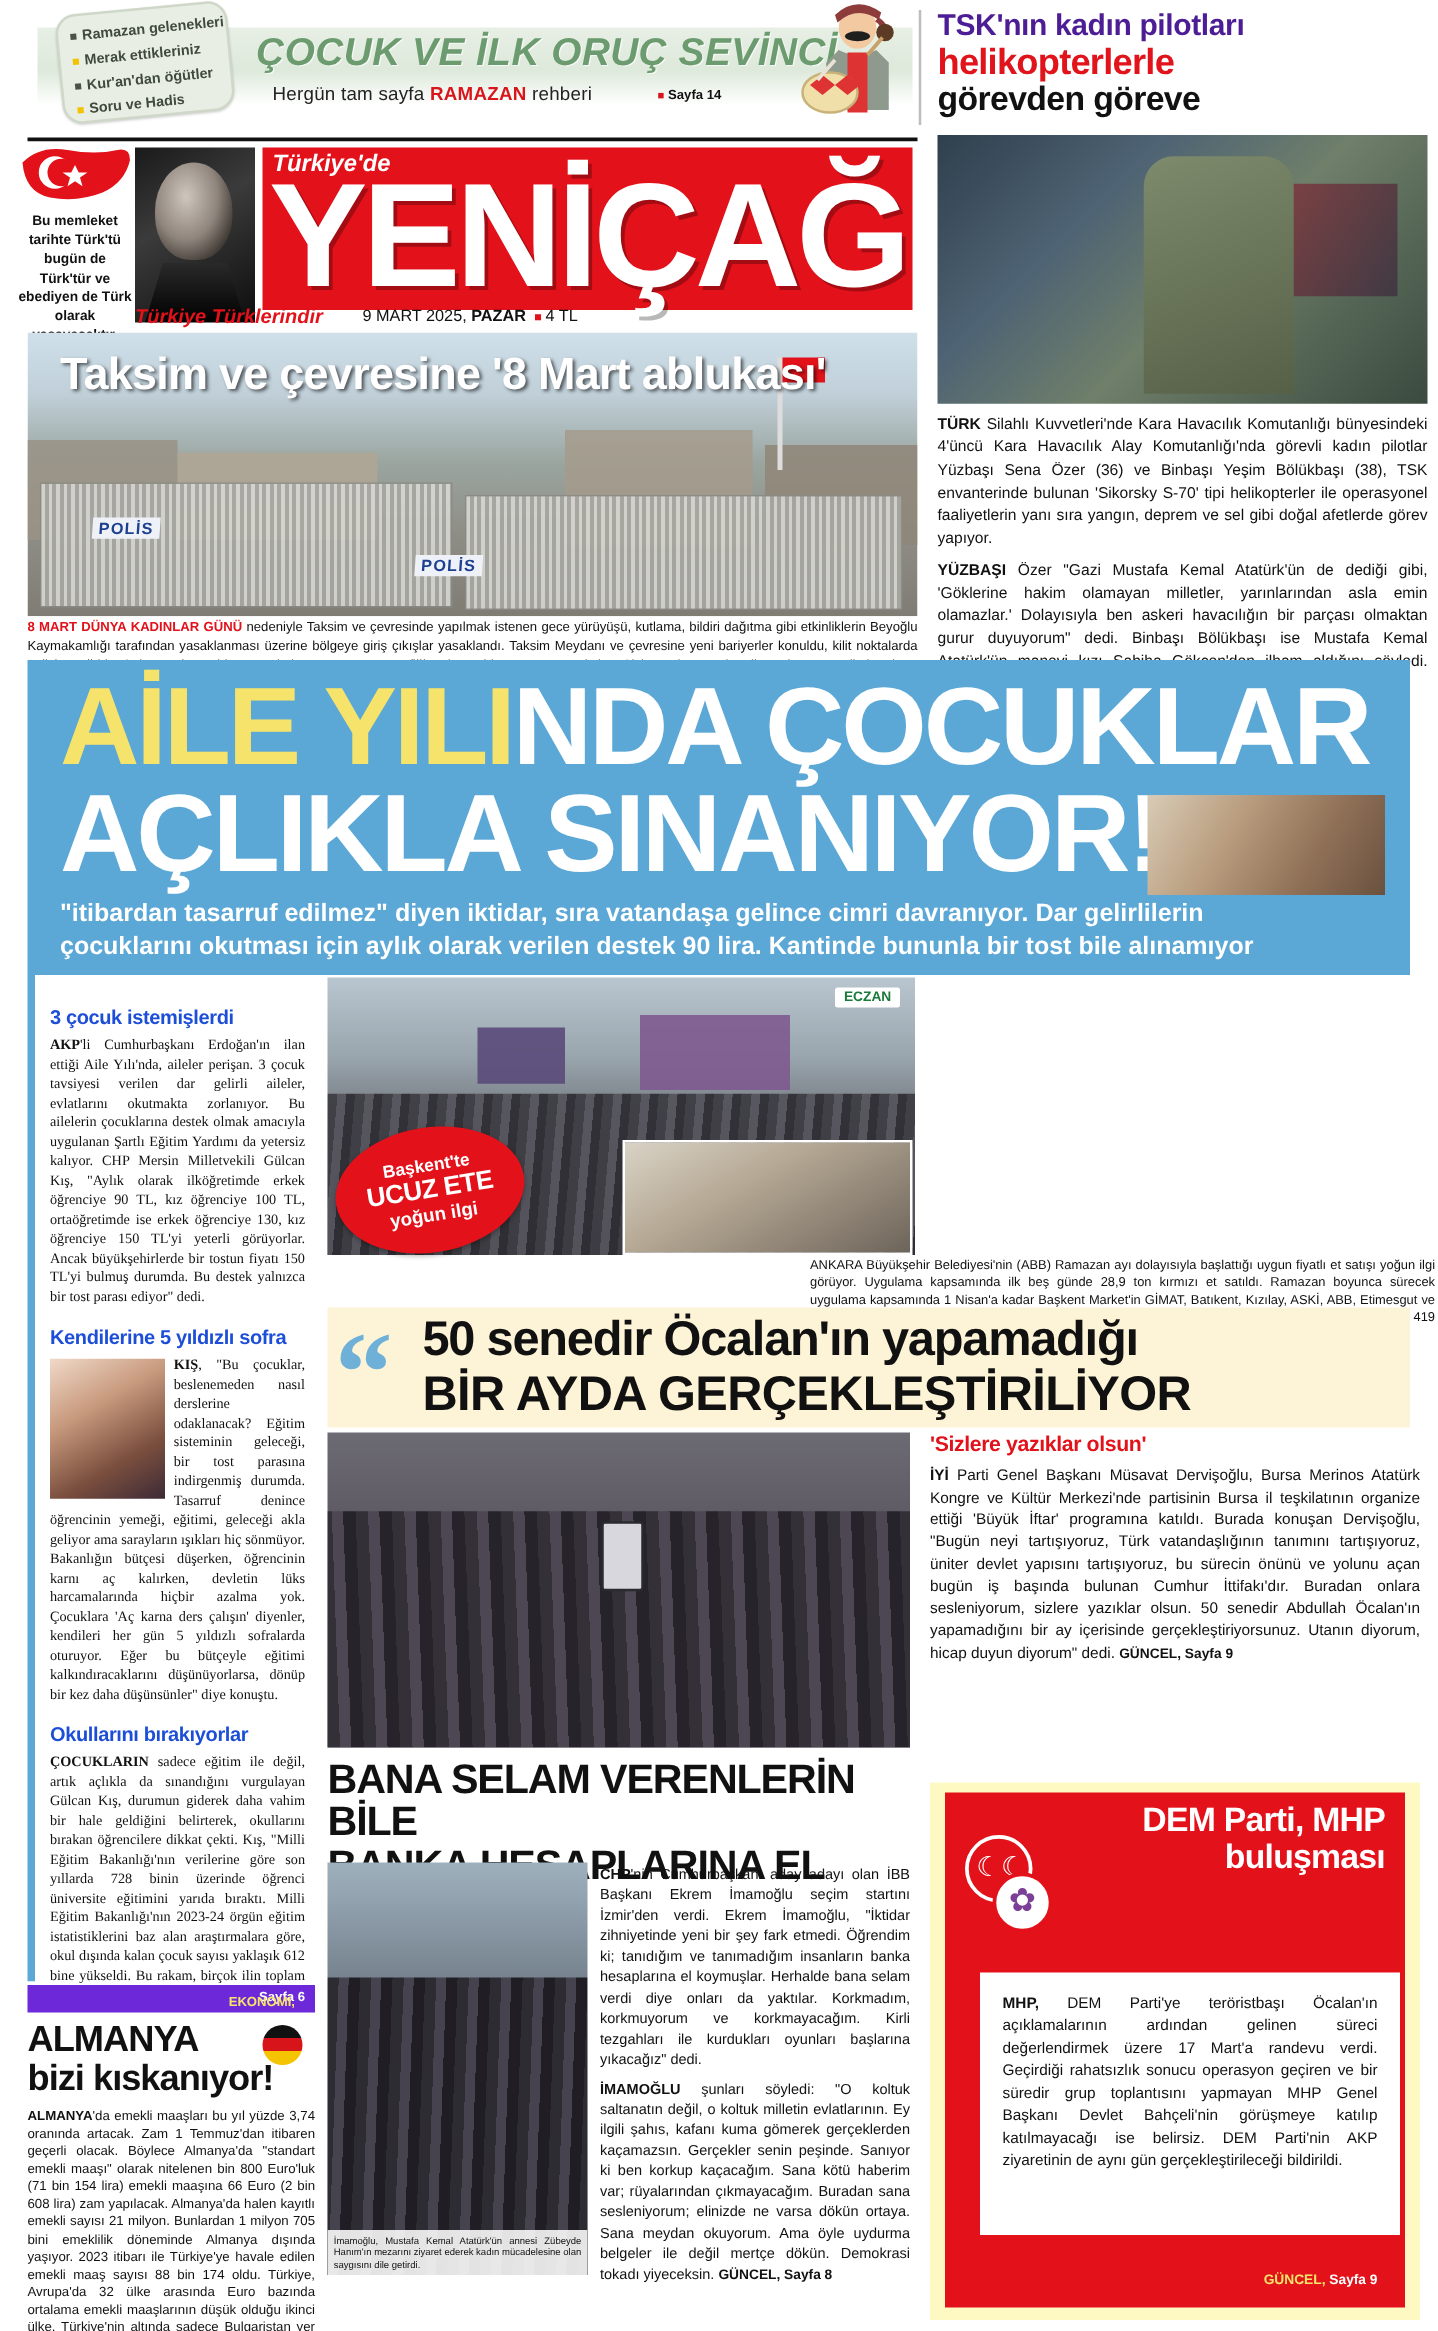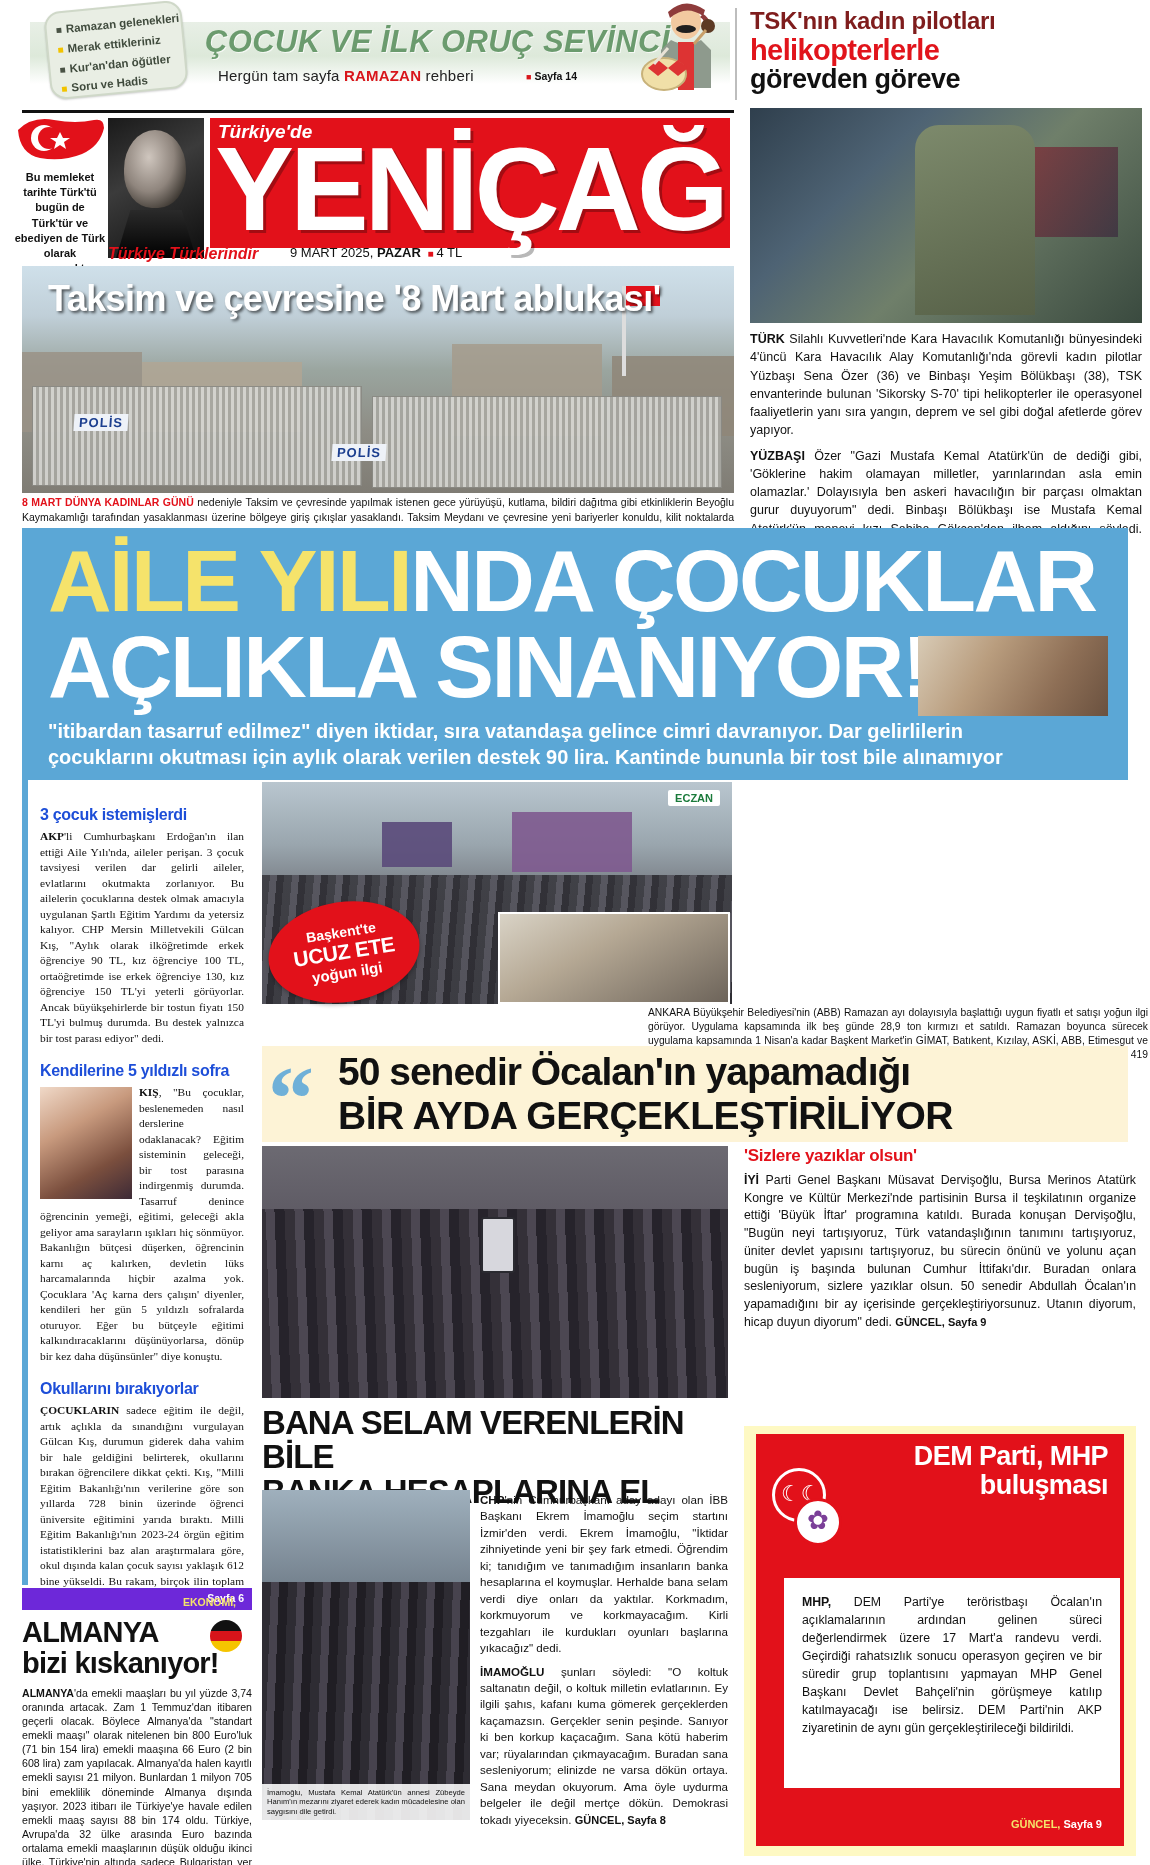--- a/index.html
+++ b/index.html
@@ -43,21 +43,21 @@
   }
   .promo-sub b { color:#d8161b; font-weight:bold; }
   .promo-page { position:absolute; left:526px; top:70px; font-size:10.5px; font-weight:bold; color:#111; }
   .promo-page i { font-style:normal; color:#d8161b; margin-right:3px; font-size:9px; }
 
   .drummer { position:absolute; left:640px; top:2px; width:100px; height:100px; }
 
   .topdivider { position:absolute; left:735px; top:8px; width:2px; height:92px; background:#bdbdbd; }
 
   .tsk-head { position:absolute; left:750px; top:8px; width:392px; }
-  .tsk-head .l1 { font-size:24px; font-weight:bold; color:#7f1d1d; letter-spacing:-.3px; line-height:1.12; }
+  .tsk-head .l1 { font-size:24px; font-weight:bold; color:#4c1d95; letter-spacing:-.3px; line-height:1.12; }
   .tsk-head .l2 { font-size:29px; font-weight:bold; color:#e1141b; letter-spacing:-.6px; line-height:1.04; }
   .tsk-head .l3 { font-size:27px; font-weight:bold; color:#111; letter-spacing:-.5px; line-height:1.08; }
 
   .rule-top { position:absolute; left:22px; top:110px; width:712px; height:3px; background:#111; }
 
   
   .flagbox { position:absolute; left:14px; top:110px; width:92px; height:68px; }
   .ataturk {
     position:absolute; left:108px; top:118px; width:96px; height:140px;
     background:linear-gradient(150deg,#1a1a1a 0%, #3b3b3b 40%, #0d0d0d 100%);

